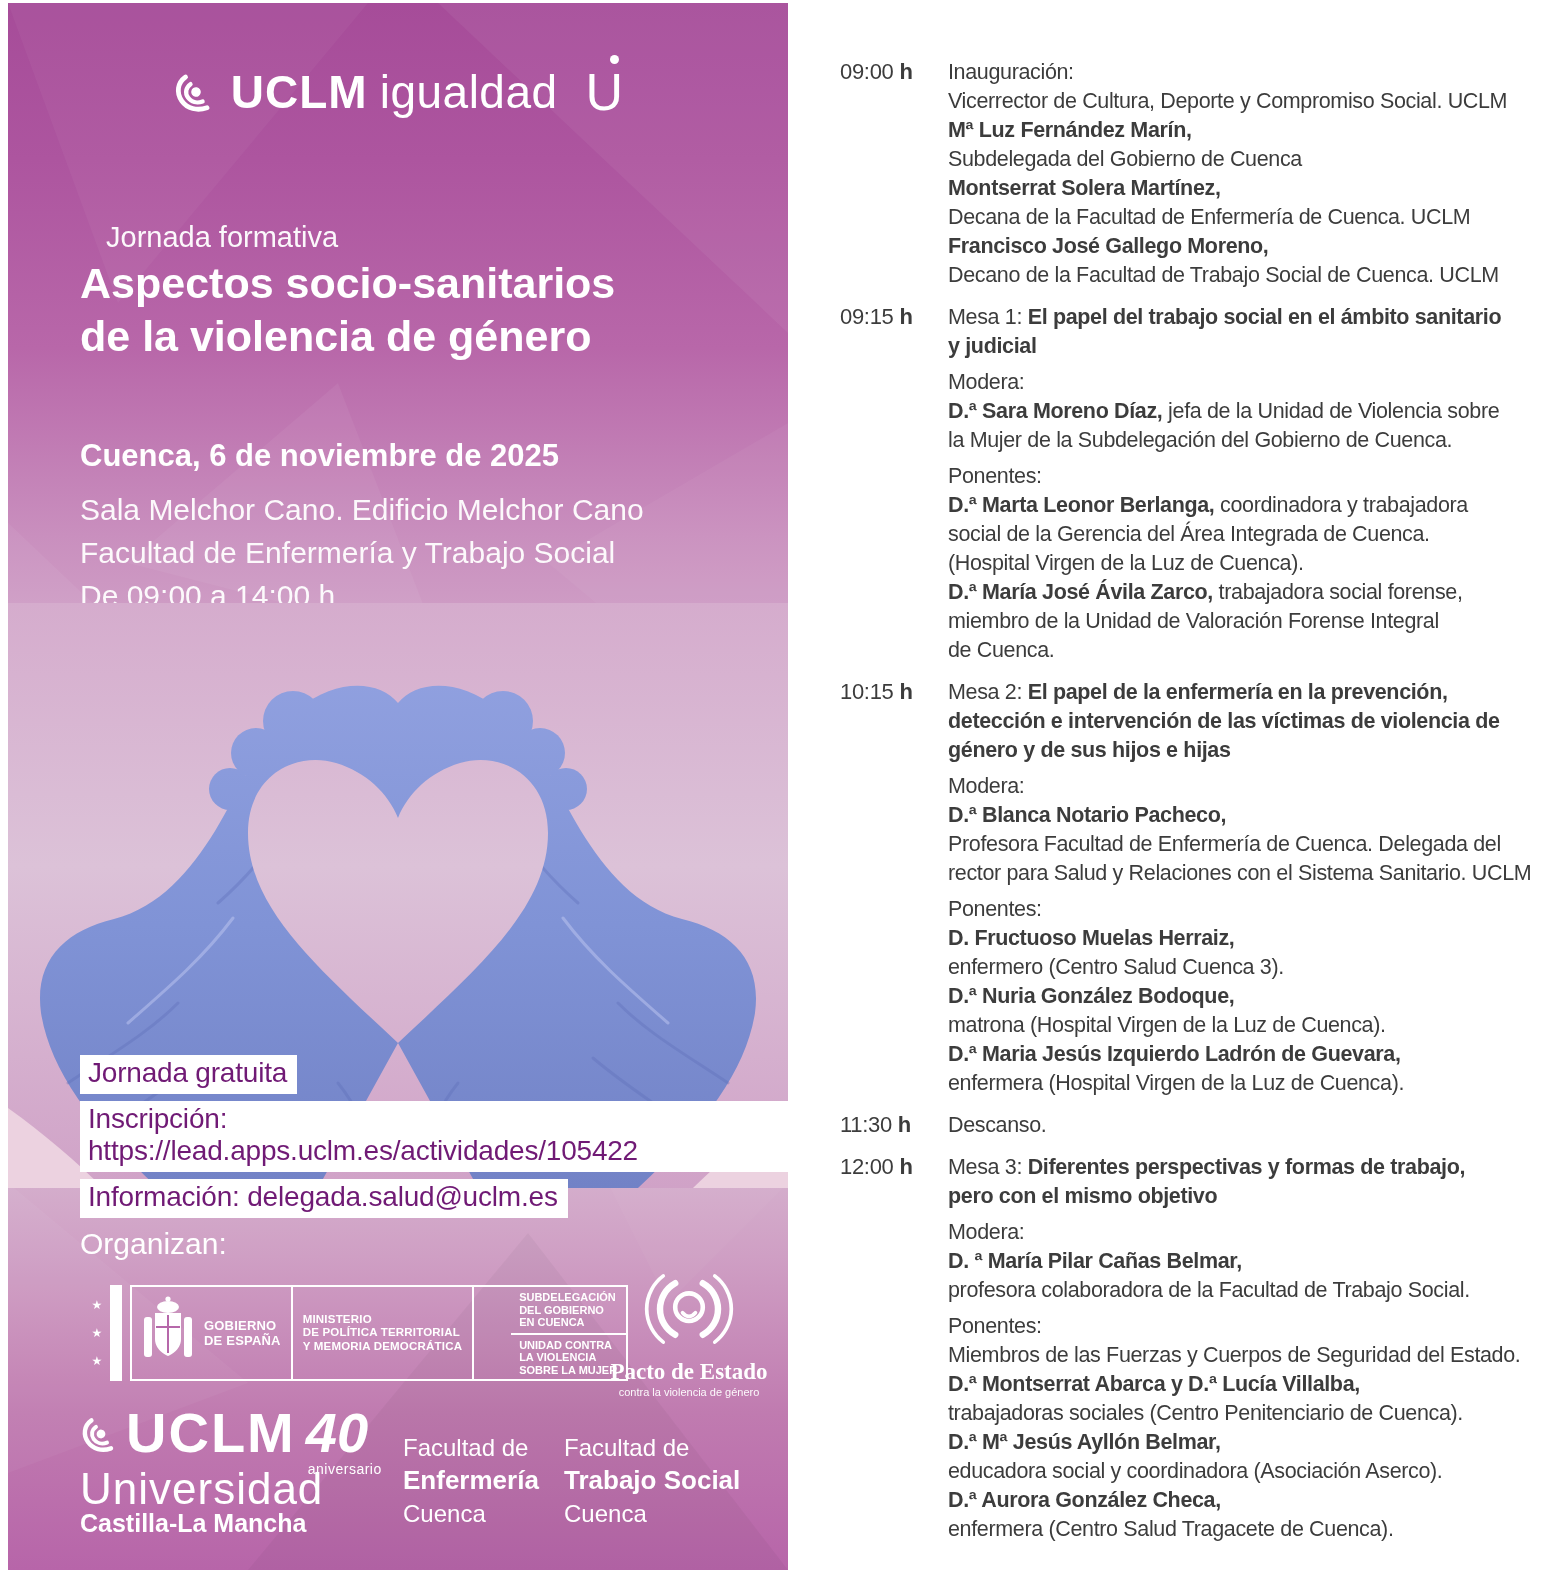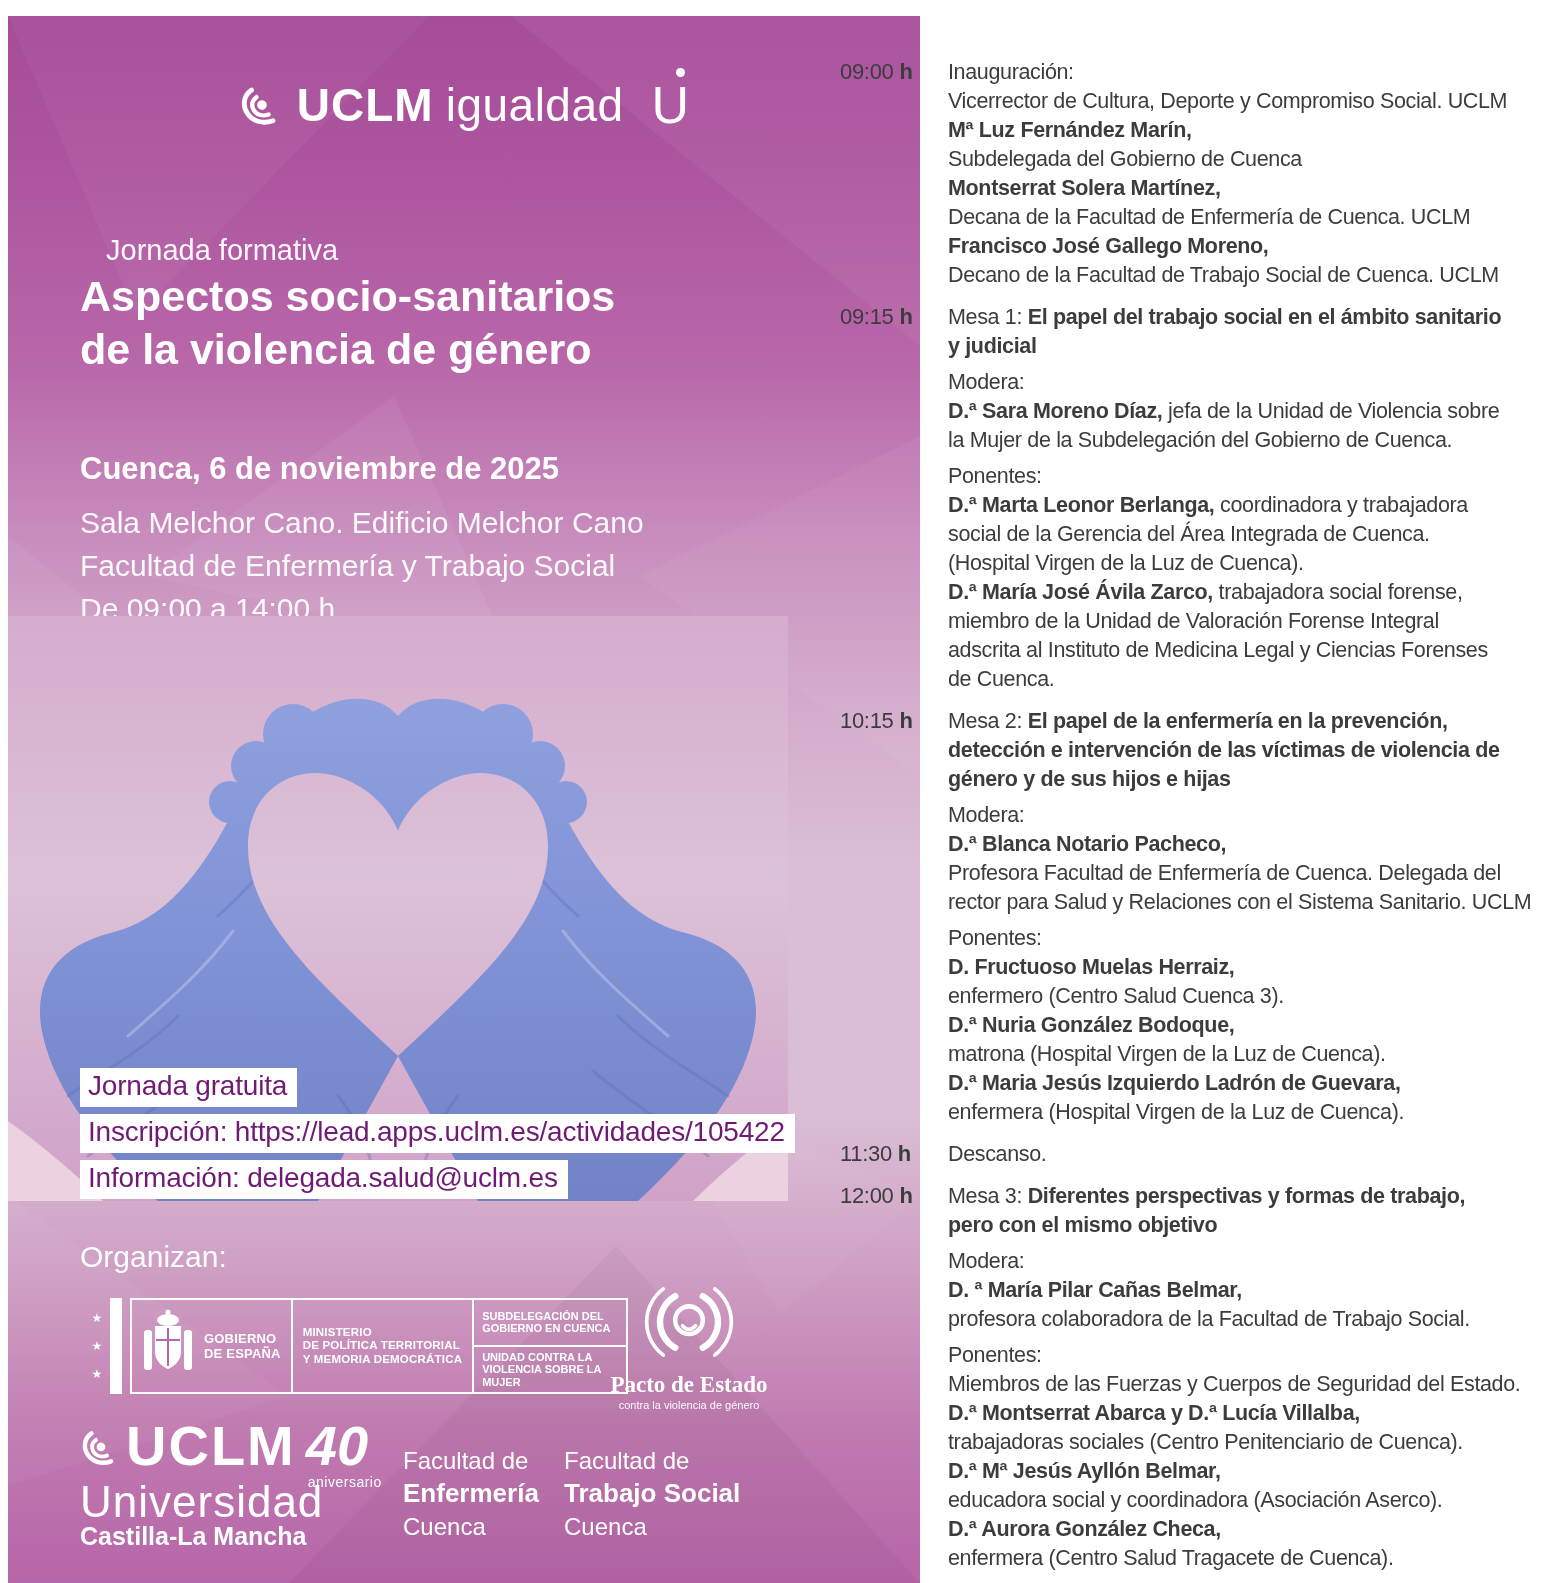--- a/index.html
+++ b/index.html
@@ -2,21 +2,21 @@
 <html><head>
 <meta charset="utf-8">
 <style>
   html,body{margin:0;padding:0;}
   body{
     width:1545px;height:1583px;position:relative;background:#ffffff;
     font-family:"Liberation Sans",sans-serif;overflow:hidden;
   }
   
   .poster{
-    position:absolute;left:8px;top:16px;width:912px;height:1567px;overflow:hidden;color:#fff;
+    position:absolute;left:8px;top:3px;width:780px;height:1567px;overflow:hidden;color:#fff;
     background:linear-gradient(180deg,#a64c99 0%,#ad559f 10%,#b867a9 22%,#c械 0%,#c98fbe 34%,#d4abcc 44%,#dabed5 54%,#dabed5 70%,#cf9fc4 80%,#c07bb0 90%,#b765a9 100%);
     background:linear-gradient(180deg,#a64c99 0%,#ad559f 10%,#b867a9 22%,#c98fbe 34%,#d4abcc 44%,#dabed5 54%,#dabed5 70%,#cf9fc4 80%,#c07bb0 90%,#b765a9 100%);
   }
   .facets{position:absolute;left:0;top:0;width:100%;height:100%;pointer-events:none;}
   .brand{position:absolute;left:0;top:62px;width:100%;display:flex;justify-content:center;align-items:center;gap:10px;}
   .brand .fp{width:46px;height:46px;margin-right:2px;}
   .brand .uclm{font-size:46px;font-weight:700;letter-spacing:1px;}
   .brand .igualdad{font-size:46px;font-weight:400;letter-spacing:0.5px;margin-left:2px;}
   .brand .uglyph{position:relative;font-size:52px;font-weight:400;margin-left:18px;line-height:46px;}
   .brand .udot{position:absolute;right:4px;top:-14px;width:9px;height:9px;border-radius:50%;background:#fff;}
@@ -33,21 +33,21 @@
   .organizan{position:absolute;left:72px;top:1224px;font-size:30px;font-weight:400;}
   
   .gov{position:absolute;left:76px;top:1282px;display:flex;align-items:stretch;height:96px;}
   .gov .stars{width:26px;display:flex;flex-direction:column;justify-content:space-around;align-items:center;font-size:12px;padding:6px 0;}
   .gov .bar{width:12px;background:#fff;margin-right:10px;}
   .gov .box{border:2px solid #fff;display:flex;align-items:center;padding:6px 10px;margin-left:-2px;}
   .gov .escudo{width:52px;height:76px;margin-right:10px;flex:none;}
   .gov .lbl{font-weight:700;font-size:13px;line-height:15px;letter-spacing:0.2px;}
   .gov .lbl.small{font-size:11.5px;line-height:13.5px;}
   .gov .boxsplit{border:2px solid #fff;margin-left:-2px;display:flex;flex-direction:column;width:152px;}
-  .gov .cell{flex:1;display:flex;align-items:center;padding:4px 8px;font-weight:700;font-size:11px;line-height:12.5px;}
+  .gov .cell{flex:1;display:flex;align-items:center;padding:4px 8px;font-weight:700;font-size:11px;line-height:12.5px;margin-left:37px;}
   .gov .cell + .cell{border-top:2px solid #fff;}
   
   .pacto{position:absolute;left:598px;top:1262px;width:166px;text-align:center;}
   .pacto .ptitle{font-family:"Liberation Serif",serif;font-weight:700;font-size:23px;margin-top:2px;}
   .pacto .psub{font-size:11px;margin-top:1px;opacity:.95;}
   
   .uclm40{position:absolute;left:72px;top:1402px;}
   .u40row{display:flex;align-items:flex-start;}
   .u40row .fp{width:42px;height:42px;margin-top:8px;margin-right:4px;}
   .u40row .big{font-size:56px;font-weight:700;letter-spacing:2px;line-height:56px;}
@@ -276,21 +276,20 @@
         <div class="pline"><b>y judicial</b></div>
         <div class="pline sp"><span>Modera:</span></div>
         <div class="pline"><b>D.ª Sara Moreno Díaz,</b><span> jefa de la Unidad de Violencia sobre</span></div>
         <div class="pline"><span>la Mujer de la Subdelegación del Gobierno de Cuenca.</span></div>
         <div class="pline sp"><span>Ponentes:</span></div>
         <div class="pline"><b>D.ª Marta Leonor Berlanga,</b><span> coordinadora y trabajadora</span></div>
         <div class="pline"><span>social de la Gerencia del Área Integrada de Cuenca.</span></div>
         <div class="pline"><span>(Hospital Virgen de la Luz de Cuenca).</span></div>
         <div class="pline"><b>D.ª María José Ávila Zarco,</b><span> trabajadora social forense,</span></div>
         <div class="pline"><span>miembro de la Unidad de Valoración Forense Integral</span></div>
-        <div class="pline"><span>adscrita al Instituto de Medicina Legal y Ciencias Forenses</span></div>
         <div class="pline"><span>de Cuenca.</span></div>
       </div>
     </div>
     <div class="prog-entry">
       <div class="ptime">10:15 <b>h</b></div>
       <div class="plines">
         <div class="pline"><span>Mesa 2: </span><b>El papel de la enfermería en la prevención,</b></div>
         <div class="pline"><b>detección e intervención de las víctimas de violencia de</b></div>
         <div class="pline"><b>género y de sus hijos e hijas</b></div>
         <div class="pline sp"><span>Modera:</span></div>

